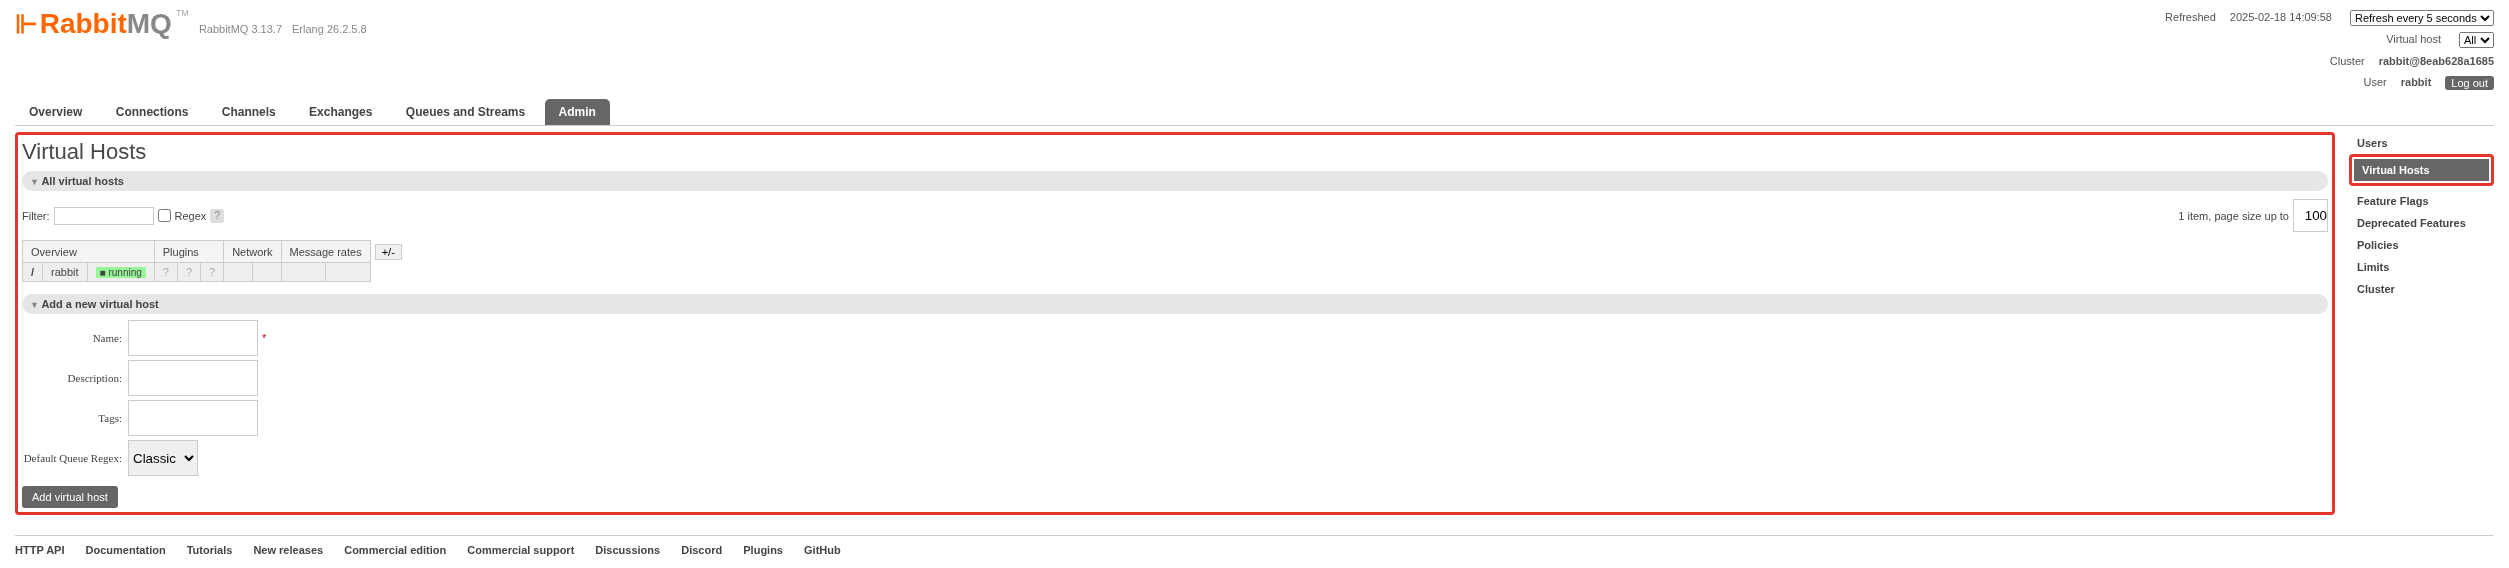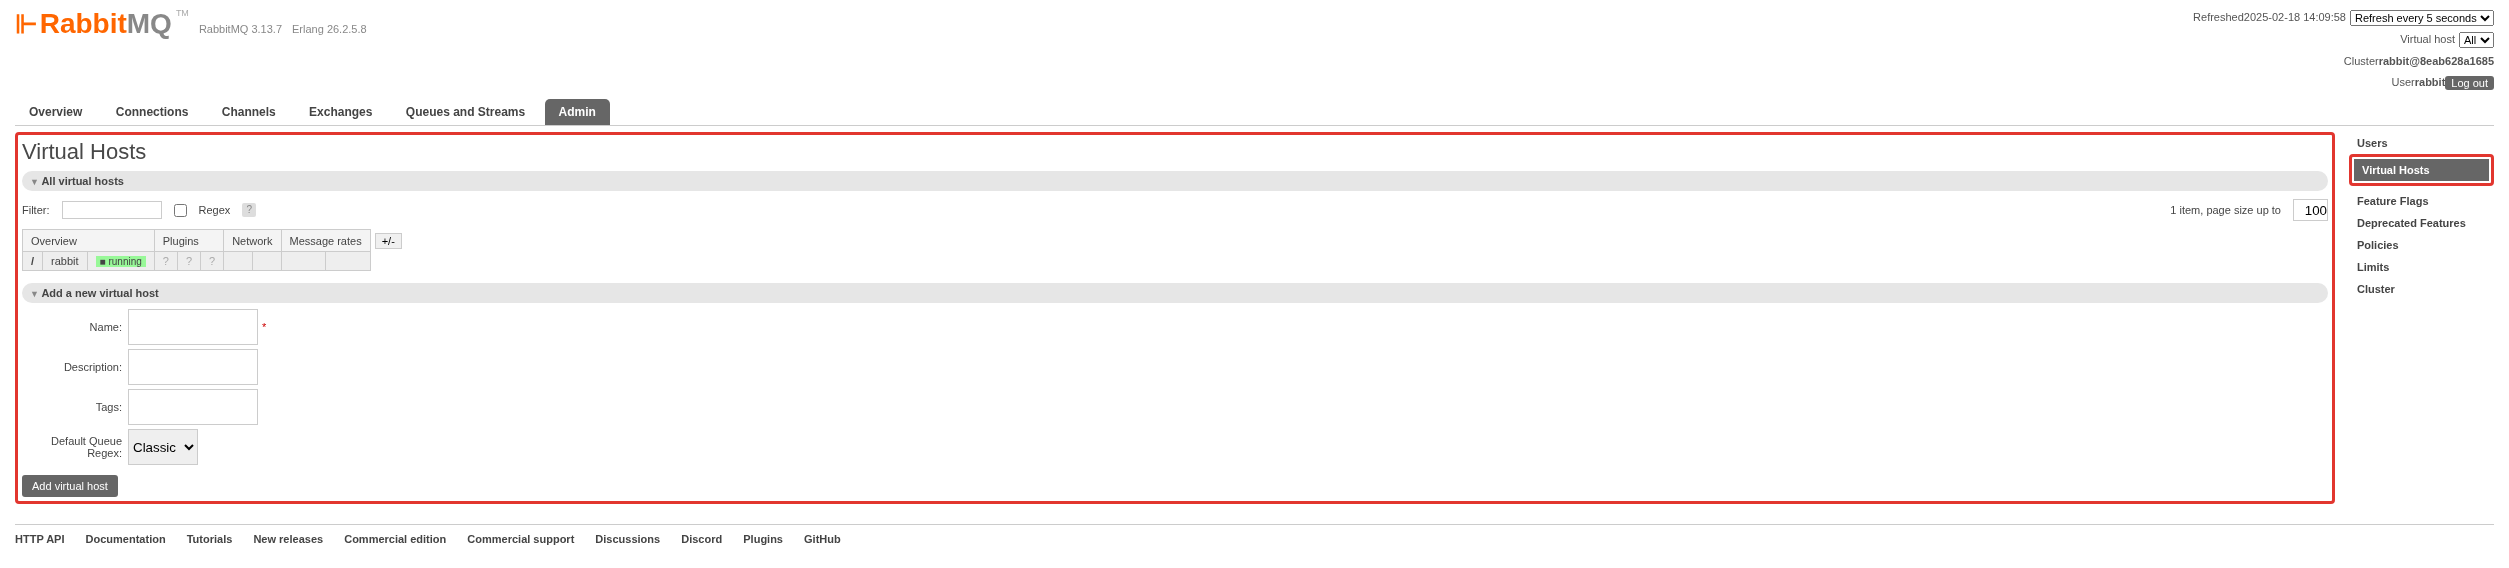--- a/index.html
+++ b/index.html
@@ -7,49 +7,49 @@
 .header { display: flex; justify-content: space-between; align-items: flex-start; padding: 8px 15px 0 15px; }
 .logo-block { display: flex; align-items: baseline; gap: 10px; }
 .logo { font-size: 28px; font-weight: bold; color: #666662; display: flex; align-items: center; }
 .logo-icon { color: #ff6600; font-size: 26px; margin-right: 2px; font-weight: bold; }
 .logo .rabbit { color: #ff6600; }
 .logo .mq { color: #888; }
 .logo .tm { font-size: 9px; color: #aaa; margin-left: 4px; font-weight: normal; align-self: flex-start; }
 .header-sub { font-size: 11px; color: #888; }
 .header-right { text-align: right; font-size: 11px; color: #555; line-height: 1.8; }
 .header-right select { font-size: 11px; margin-left: 4px; }
-.header-right .row { display: flex; justify-content: flex-end; align-items: center; gap: 0; margin-bottom: 2px; }
+.header-right .row { display: flex; justify-content: flex-end; align-items: center; gap: 14px; margin-bottom: 2px; }
 .logout-btn { background: #666; color: #fff; border: none; padding: 1px 6px; border-radius: 3px; font-size: 11px; cursor: pointer; }
 .tabs { border-bottom: 1px solid #ccc; margin: 4px 15px 0 15px; padding: 0 0 0 0; }
 .tabs a { display: inline-block; padding: 6px 14px; font-size: 12px; font-weight: bold; color: #444; text-decoration: none; border-radius: 5px 5px 0 0; margin-right: 2px; }
 .tabs a.selected { background: #666; color: #fff; }
 .main-wrap { display: flex; padding: 0 15px; margin-top: 6px; }
 .main-left { flex: 1; min-width: 0; }
 .highlight-box { border: 3px solid #e2362f; border-radius: 4px; padding: 4px; margin-right: 4px; }
 .sidebar-right { width: 145px; margin-left: 10px; }
 .sidebar-right .box { border: 3px solid #e2362f; border-radius: 4px; padding: 2px; margin-bottom: 4px; }
 .sidebar-right a { display: block; padding: 5px 8px; font-size: 11px; font-weight: bold; color: #444; text-decoration: none; }
 .sidebar-right a.selected { background: #666; color: #fff; }
 h1 { font-size: 22px; font-weight: normal; color: #484848; margin: 0 0 6px 0; }
 .section-header { background: #e6e6e6; padding: 4px 8px; font-size: 11px; font-weight: bold; color: #444; margin-bottom: 6px; cursor: pointer; border-radius: 10px; }
 .section-header::before { content: "▼ "; color: #888; font-size: 9px; }
 .filter-row { display: flex; align-items: center; justify-content: space-between; padding: 2px 0 8px 0; font-size: 11px; }
-.filter-left { display: flex; align-items: center; gap: 12px; }
+.filter-left { display: flex; align-items: center; gap: 4px; }
 .filter-input { width: 100px; height: 18px; border: 1px solid #ccc; }
 .help-q { display: inline-block; width: 14px; height: 14px; background: #ddd; color: #888; text-align: center; font-size: 10px; border-radius: 2px; line-height: 14px; }
-.psize-input { width: 35px; height: 22px; border: 1px solid #ccc; text-align: right; }
+.psize-input { width: 35px; height: 33px; border: 1px solid #ccc; text-align: right; }
 table.vhosts { border-collapse: collapse; font-size: 11px; }
 table.vhosts th, table.vhosts td { border: 1px solid #ccc; padding: 3px 8px; text-align: left; }
 table.vhosts th { background: #fff; font-weight: normal; }
 table.vhosts th.group { background: #f4f4f4; }
 table.vhosts th.sub { font-weight: bold; }
 .pm-btn { border: 1px solid #ccc; background: #f0f0f0; padding: 1px 6px; font-size: 11px; cursor: pointer; }
 .running { background: #98f898; padding: 0 4px; font-size: 10px; }
 .form-row { display: flex; align-items: center; margin: 4px 0; font-size: 11px; }
-.form-row label { width: 100px; text-align: right; margin-right: 6px; }
+.form-row label { width: 100px; text-align: right; margin-right: 6px; font-family: Liberation Serif, serif; }
 .form-row input[type=text], .form-row select { width: 130px; height: 36px; border: 1px solid #ccc; }
 .form-row .req { color: #c00; margin-left: 4px; }
 .submit-btn { background: #666; color: #fff; border: none; padding: 5px 10px; border-radius: 3px; font-size: 11px; cursor: pointer; margin-top: 6px; }
 .footer { border-top: 1px solid #ccc; margin: 20px 15px 0 15px; padding: 8px 0; font-size: 11px; }
 .footer a { color: #444; font-weight: bold; text-decoration: none; margin-right: 18px; }
 </style>
 </head>
 <body>
 
 <div class="header">

